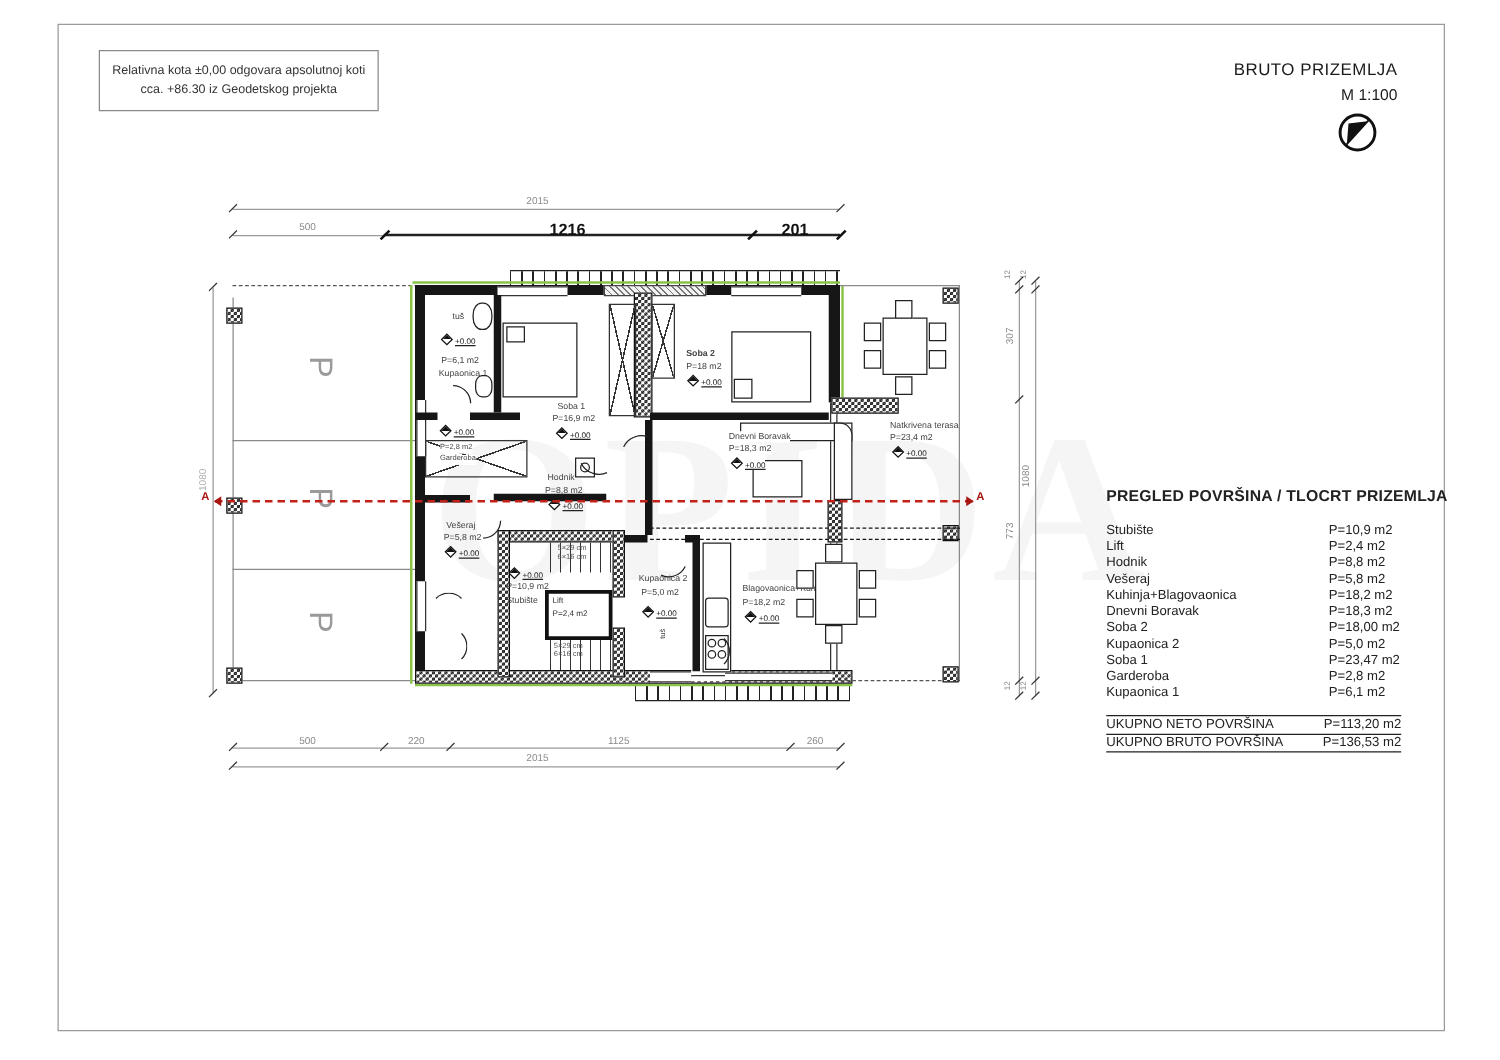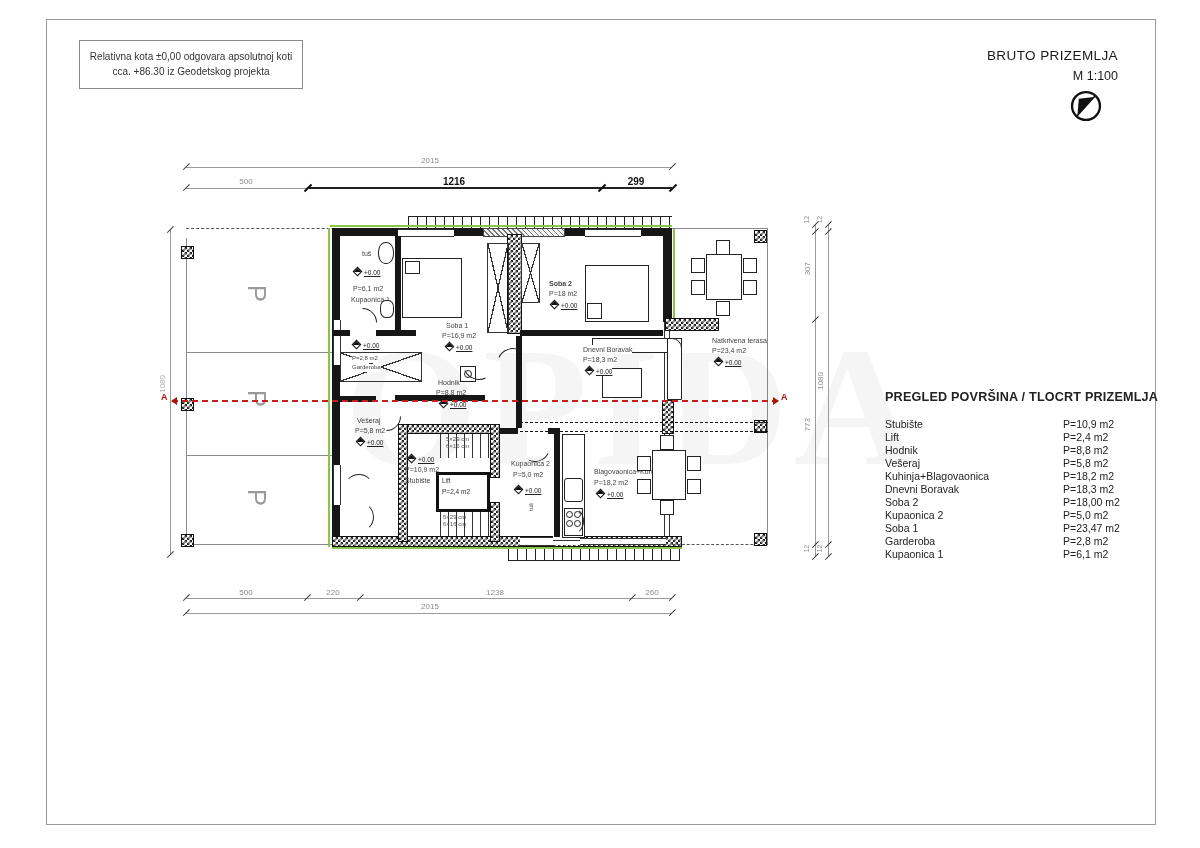--- a/index.html
+++ b/index.html
@@ -2,21 +2,21 @@
 <html><head>
 <meta charset="utf-8">
 <style>
   html,body{margin:0;padding:0;background:#fff;}
   body{width:1200px;height:848px;position:relative;font-family:"Liberation Sans",sans-serif;overflow:hidden;}
   .sheet{position:absolute;left:46px;top:19px;width:1108px;height:804px;border:1px solid #9a9a9a;background:#fff;}
   
   .t{position:absolute;font-size:7px;color:#444;line-height:1.3;white-space:nowrap;}
   .tc{text-align:center;}
   .dim{position:absolute;font-size:8px;color:#8a8a8a;white-space:nowrap;}
-  .dimb{color:#111;font-weight:bold;font-size:10px;}
+  .dimb{color:#111;font-weight:bold;font-size:13px;}
   .vt{writing-mode:vertical-rl;transform:rotate(180deg);}
   .ln{position:absolute;background:#9a9a9a;}
   .lnd{position:absolute;background:#222;}
   .tk{position:absolute;width:9px;height:1.4px;background:#333;transform:rotate(-45deg);}
   .wall{position:absolute;background:#161616;}
   .thin{position:absolute;background:#8a8a8a;}
   .grn{position:absolute;background:#8bc34a;}
   .chk{position:absolute;background-color:#fff;border:1px solid #111;
        background-image:linear-gradient(45deg,#222 26%,transparent 26%,transparent 74%,#222 74%),
                         linear-gradient(45deg,#222 26%,transparent 26%,transparent 74%,#222 74%);
@@ -88,31 +88,31 @@
 <div class="dim tc" style="left:400px;top:156px;width:60px;">2015</div>
 
 <div class="ln" style="left:186px;top:188px;width:121px;height:1px;"></div>
 <div class="lnd" style="left:307px;top:187px;width:365px;height:2px;"></div>
 <div class="tk" style="left:182px;top:187px;"></div>
 <div class="tk" style="left:303px;top:187px;background:#111;height:2px;width:10px;"></div>
 <div class="tk" style="left:597px;top:187px;background:#111;height:2px;width:10px;"></div>
 <div class="tk" style="left:668px;top:187px;background:#111;height:2px;width:10px;"></div>
 <div class="dim tc" style="left:216px;top:177px;width:60px;">500</div>
 <div class="dim dimb tc" style="left:424px;top:176px;width:60px;">1216</div>
-<div class="dim dimb tc" style="left:606px;top:176px;width:60px;">299</div>
+<div class="dim dimb tc" style="left:606px;top:176px;width:60px;">201</div>
 
 <div class="ln" style="left:186px;top:598px;width:486px;height:1px;"></div>
 <div class="tk" style="left:182px;top:597px;"></div>
 <div class="tk" style="left:303px;top:597px;"></div>
 <div class="tk" style="left:356px;top:597px;"></div>
 <div class="tk" style="left:628px;top:597px;"></div>
 <div class="tk" style="left:668px;top:597px;"></div>
 <div class="dim tc" style="left:216px;top:588px;width:60px;">500</div>
 <div class="dim tc" style="left:303px;top:588px;width:60px;">220</div>
-<div class="dim tc" style="left:465px;top:588px;width:60px;">1238</div>
+<div class="dim tc" style="left:465px;top:588px;width:60px;">1125</div>
 <div class="dim tc" style="left:622px;top:588px;width:60px;">260</div>
 <div class="ln" style="left:186px;top:613px;width:486px;height:1px;"></div>
 <div class="tk" style="left:182px;top:612px;"></div>
 <div class="tk" style="left:668px;top:612px;"></div>
 <div class="dim tc" style="left:400px;top:602px;width:60px;">2015</div>
 
 <div class="ln" style="left:170px;top:230px;width:1px;height:325px;"></div>
 <div class="tk" style="left:166px;top:229px;"></div>
 <div class="tk" style="left:166px;top:554px;"></div>
 <div class="dim vt" style="left:158px;top:375px;color:#b0b0b0;">1080</div>
@@ -350,13 +350,23 @@
       </div>
     <div class="row">
         <div class="lb">Garderoba</div>
         <div class="vl">P=2,8 m2</div>
       </div>
     <div class="row">
         <div class="lb">Kupaonica 1</div>
         <div class="vl">P=6,1 m2</div>
       </div>
   </div>
+  <div class="totals">
+    <div class="trow">
+        <div class="lb">UKUPNO NETO POVRŠINA</div>
+        <div class="vl">P=113,20 m2</div>
+      </div>
+    <div class="trow">
+        <div class="lb">UKUPNO BRUTO POVRŠINA</div>
+        <div class="vl">P=136,53 m2</div>
+      </div>
+  </div>
 </div>
 
 </body></html>

